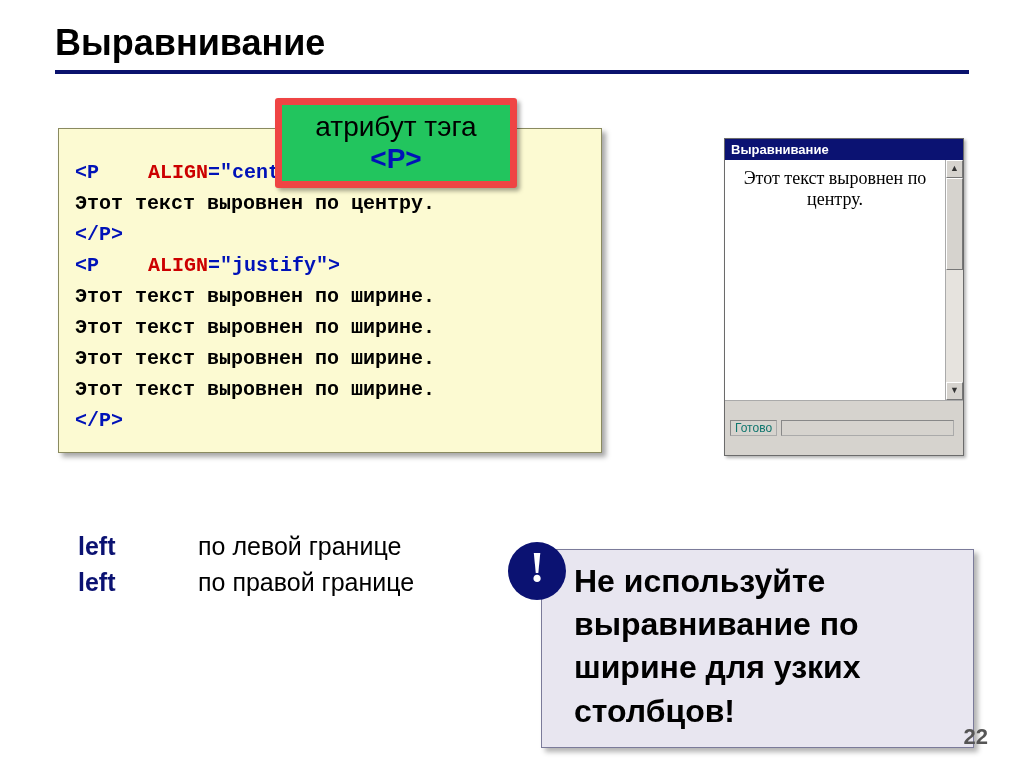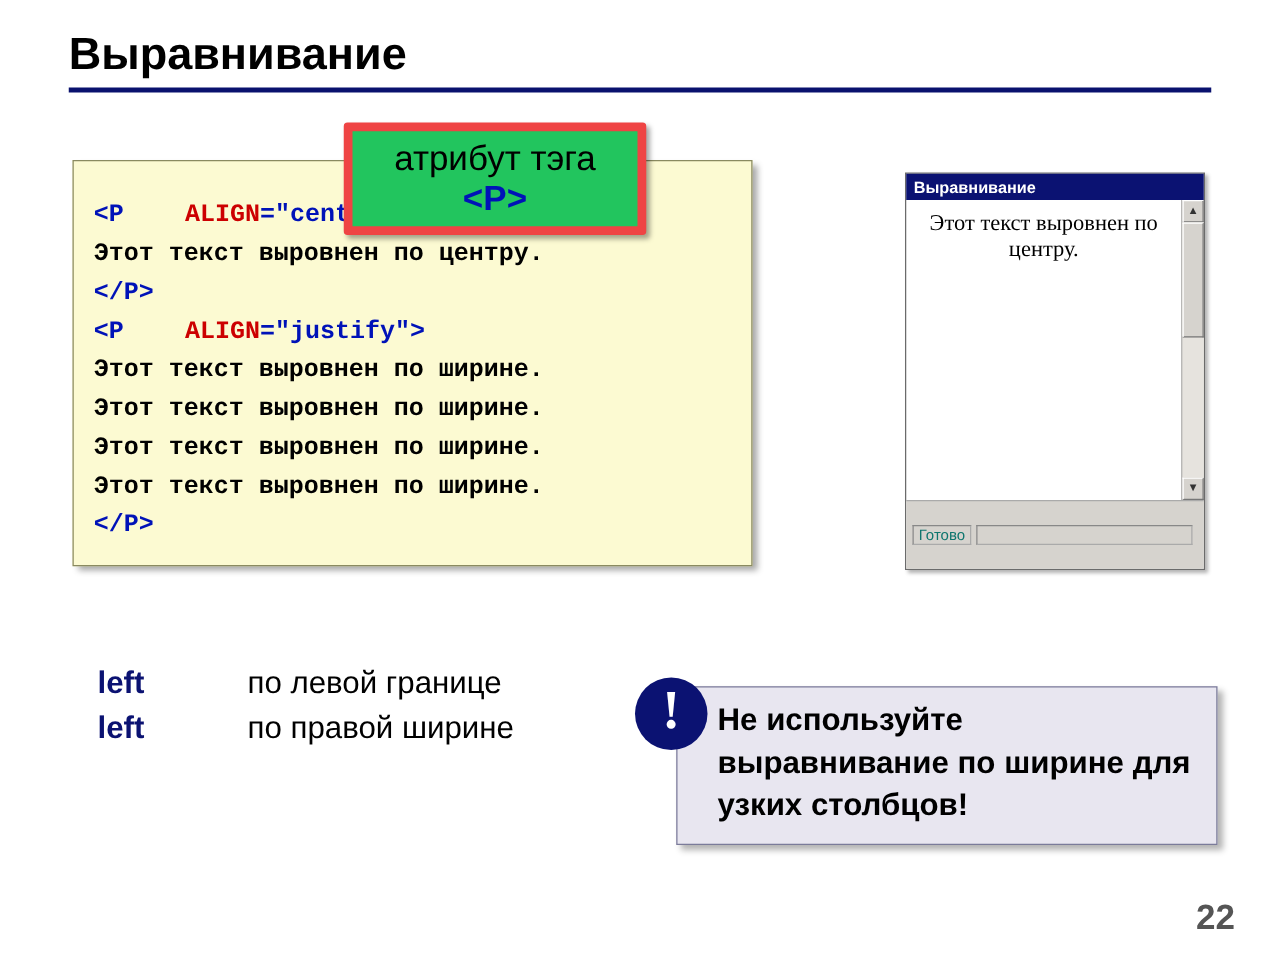--- a/index.html
+++ b/index.html
@@ -163,30 +163,30 @@
   }
   .warning-box {
     position: absolute;
     top: 549px;
     left: 541px;
     width: 385px;
     background: #e8e6f0;
     border: 1px solid #7b7b9a;
     box-shadow: 4px 4px 5px rgba(0,0,0,0.3);
     padding: 10px 14px 14px 32px;
-    font-size: 25px;
+    font-size: 32px;
     font-weight: bold;
     color: #000;
     line-height: 1.35;
   }
   .page-num {
     position: absolute;
     bottom: 18px;
     right: 36px;
-    font-size: 28px;
+    font-size: 22px;
     font-weight: bold;
     color: #555;
   }
 </style>
 </head>
 <body>
 
 <div class="title">Выравнивание</div>
 <div class="title-underline"></div>
 
@@ -225,19 +225,19 @@
     </div>
   </div>
   <div class="status-bar">
     <div class="status-cell">Готово</div>
     <div class="status-cell wide"></div>
   </div>
 </div>
 
 <div class="align-list">
   <div><span class="kw">left</span><span>по левой границе</span></div>
-  <div><span class="kw">left</span><span>по правой ширине</span></div>
+  <div><span class="kw">left</span><span>по правой границе</span></div>
 </div>
 
 <div class="warning-badge">!</div>
 <div class="warning-box">Не используйте выравнивание по ширине для узких столбцов!</div>
 
 <div class="page-num">22</div>
 
 </body></html>

